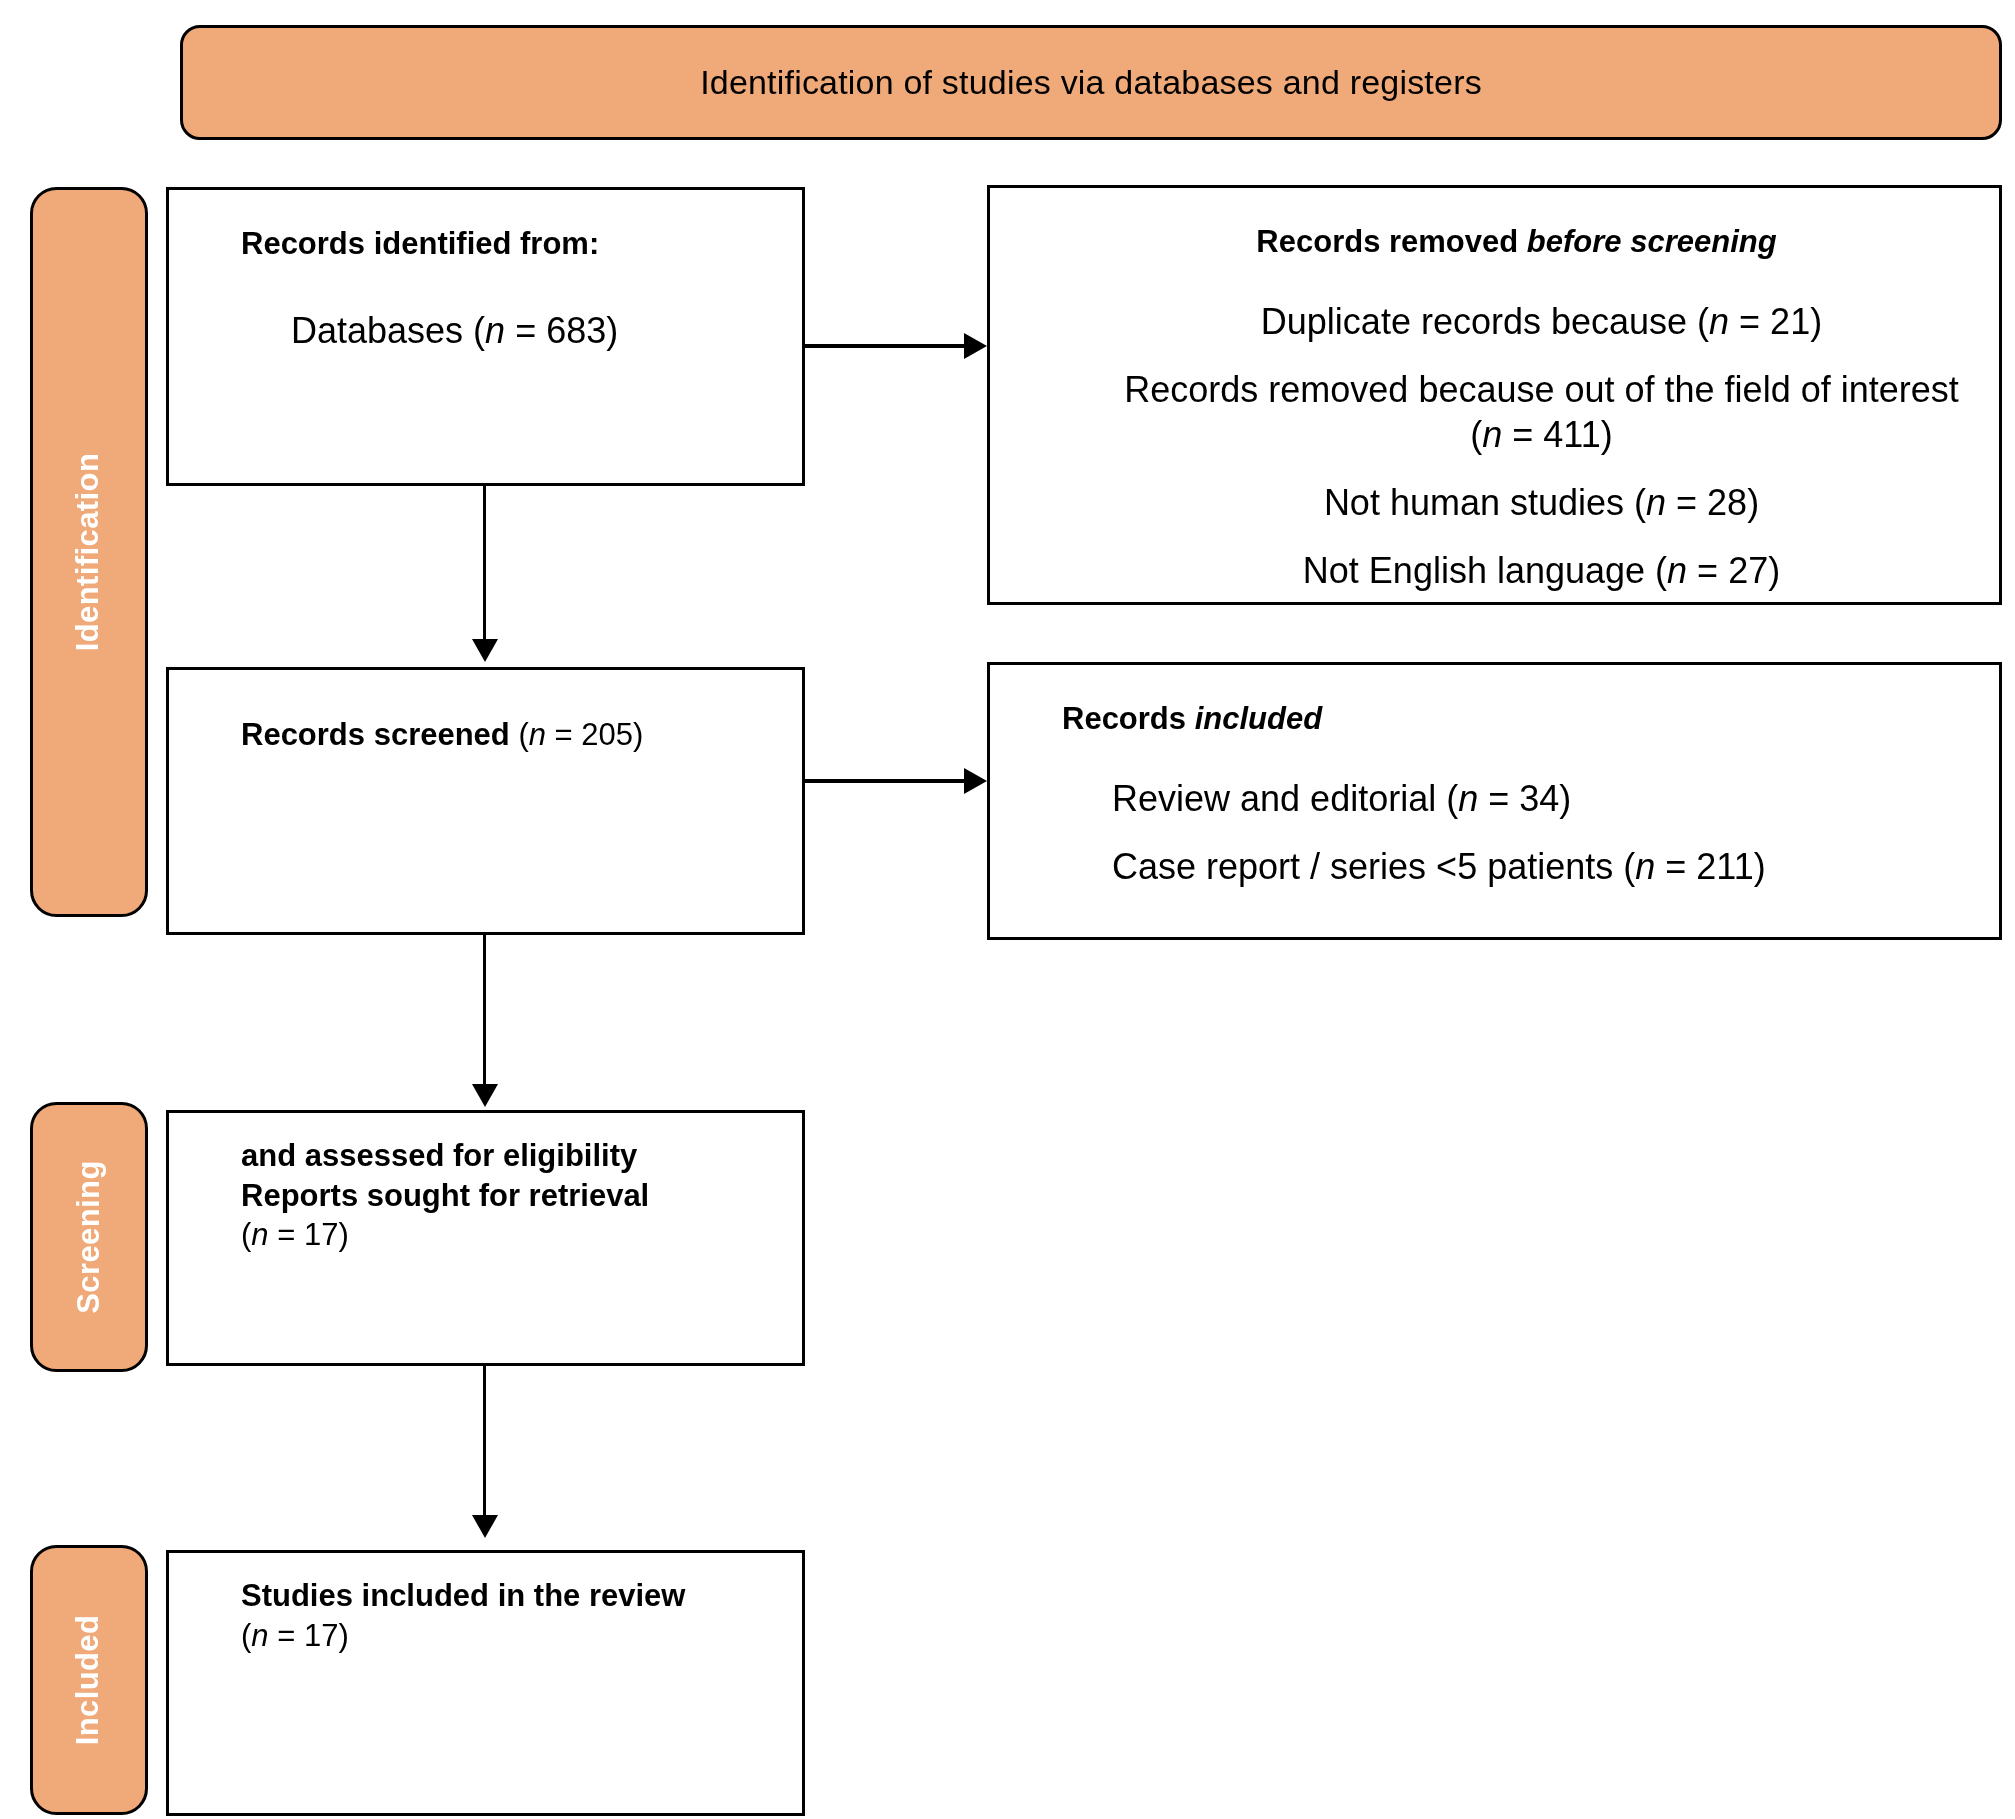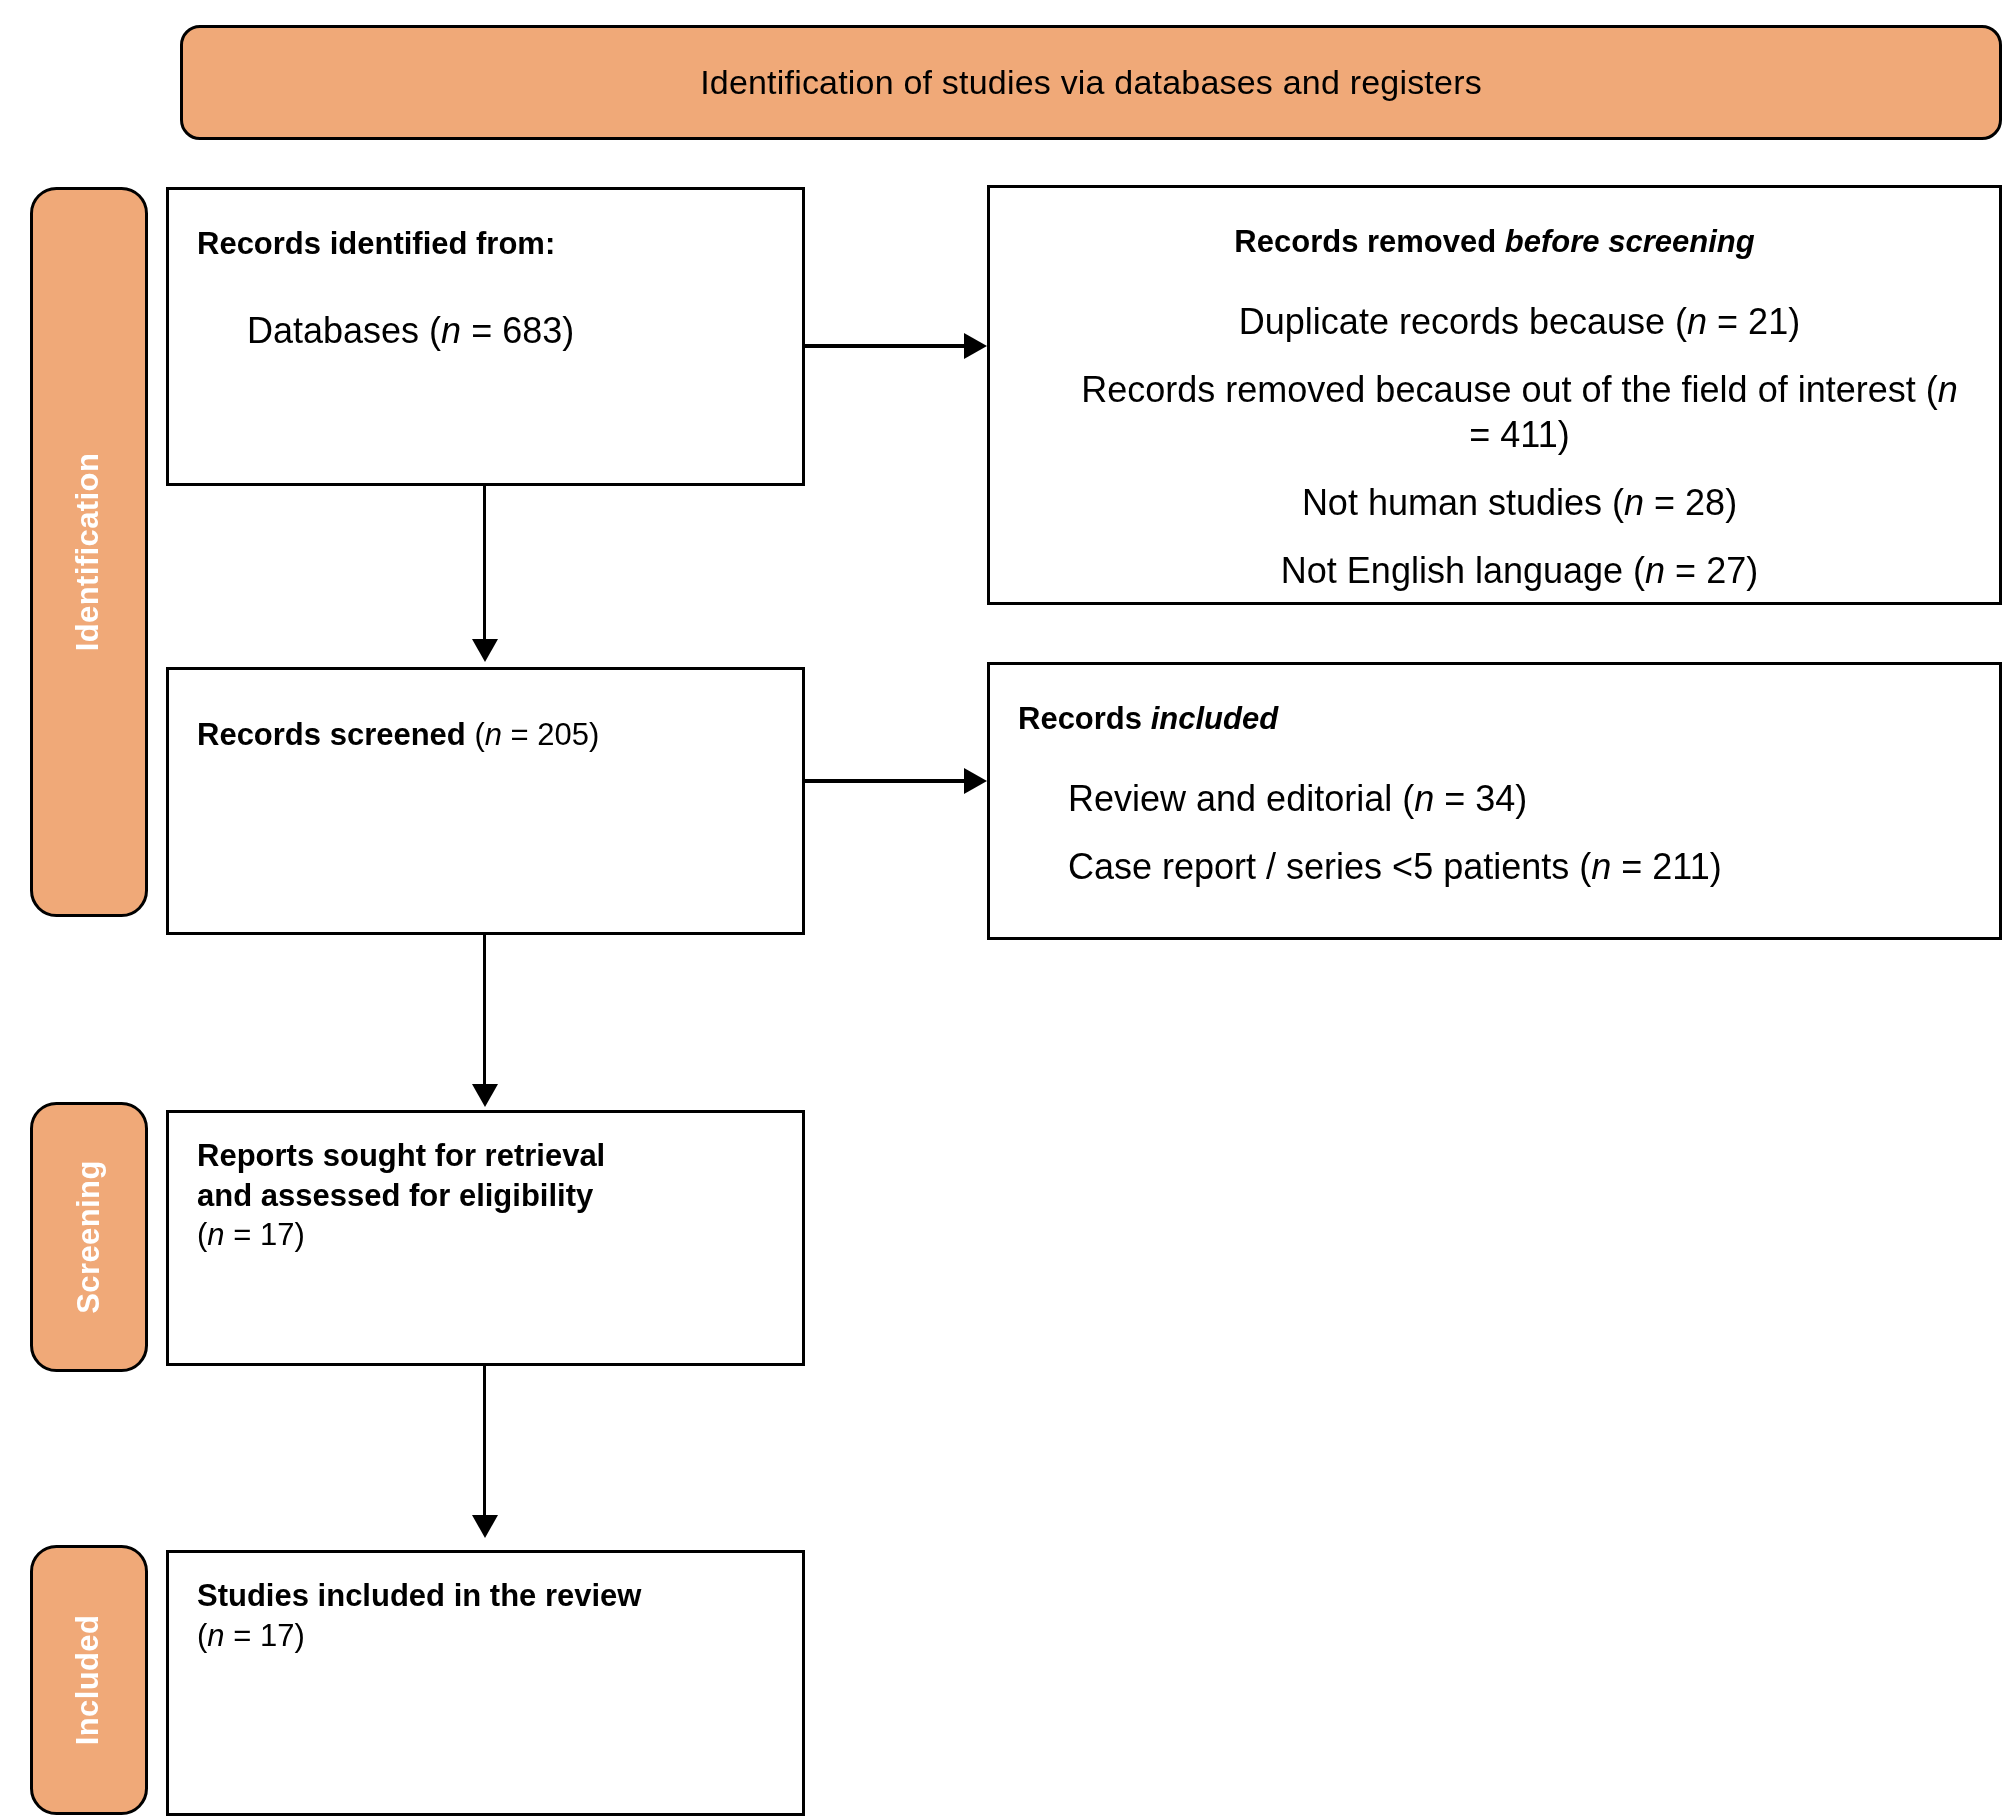--- a/index.html
+++ b/index.html
@@ -64,20 +64,21 @@
     font-size: 31px;
     font-weight: bold;
     white-space: nowrap;
     transform: rotate(-90deg);
     letter-spacing: 0.4px;
   }
 
   
   .box-inner {
     padding: 34px 28px 15.5px 28px;
+    margin-left: 44px;
   }
   .lead {
     font-size: 31px;
     font-weight: bold;
     line-height: 1.28;
     margin: 0;
   }
   .lead .ital {
     font-style: italic;
   }
@@ -198,22 +199,22 @@
   </div>
 
   <div class="hline" style="left:805px; top:779px; width:163px;"></div>
   <div class="arrow-right" style="left:964px; top:768px;"></div>
 
   <div class="vline-thin" style="left:483px; top:935px; height:155px;"></div>
   <div class="arrow-down" style="left:472px; top:1084px;"></div>
 
   <div class="box" style="left:166px; top:1110px; width:639px; height:256px;">
     <div class="box-inner" style="padding-top:23px;">
+      <p class="lead">and assessed for eligibility</p>
       <p class="lead">Reports sought for retrieval</p>
-      <p class="lead">and assessed for eligibility</p>
       <p class="lead"><span class="reg">(</span><span class="reg em">n</span><span class="reg"> = 17)</span></p>
     </div>
   </div>
 
   <div class="vline-thin" style="left:483px; top:1366px; height:154px;"></div>
   <div class="arrow-down" style="left:472px; top:1515px;"></div>
 
   <div class="box" style="left:166px; top:1550px; width:639px; height:266px;">
     <div class="box-inner" style="padding-top:23px;">
       <p class="lead">Studies included in the review</p>

